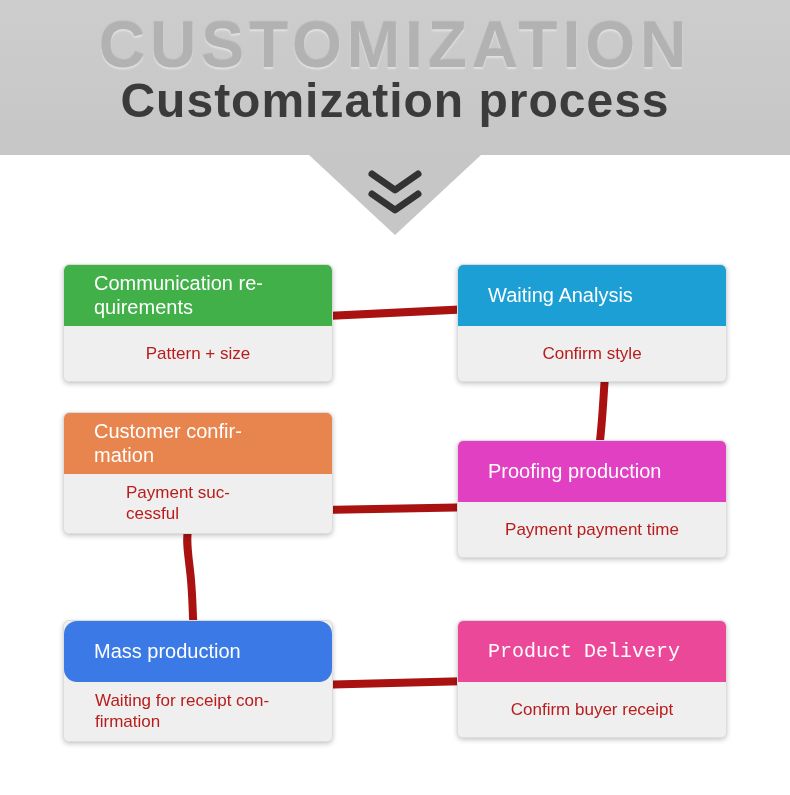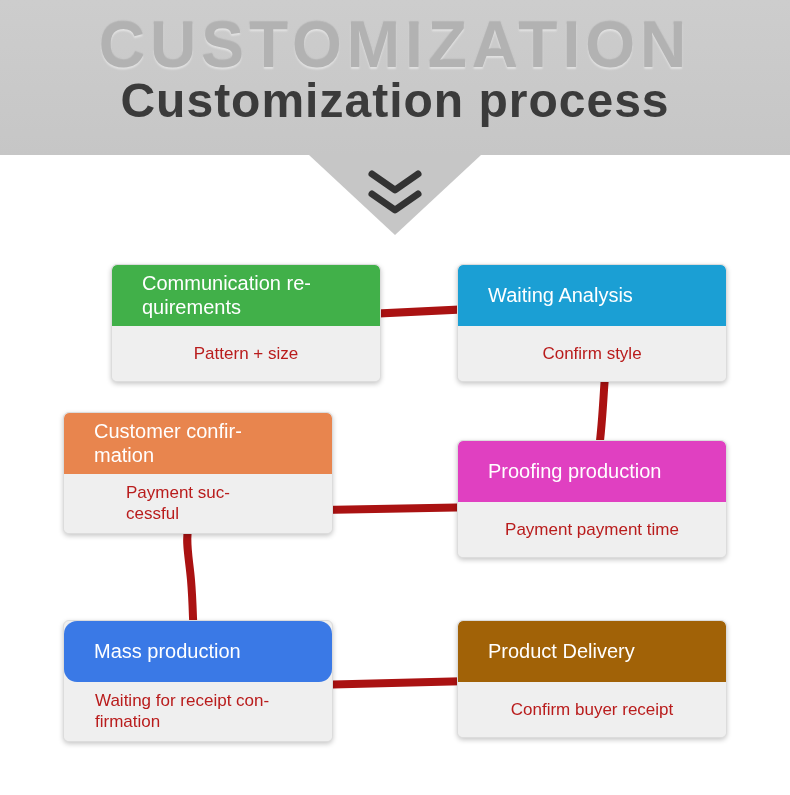--- a/index.html
+++ b/index.html
@@ -123,21 +123,21 @@
     justify-content: flex-start;
     text-align: left;
     padding-left: 62px;
   }
   .card-body.body-left {
     justify-content: flex-start;
     text-align: left;
     padding-left: 31px;
   }
 
-  .pos-1 { left: 63px;  top: 264px; margin-left: 48px; }
+  .pos-1 { left: 63px;  top: 264px; }
   .pos-2 { left: 457px; top: 264px; }
   .pos-3 { left: 63px;  top: 412px; }
   .pos-4 { left: 457px; top: 440px; }
   .pos-5 { left: 63px;  top: 620px; }
   .pos-6 { left: 457px; top: 620px; }
 </style>
 </head>
 <body>
 
 <div class="page">
@@ -189,17 +189,17 @@
     <div class="card-body">Payment payment time</div>
   </div>
 
   <div class="card pos-5">
     <div class="card-header" style="background-color: rgb(58, 121, 230); border-radius: 13px;">Mass production</div>
     <div class="card-body body-left">Waiting for receipt con-
 firmation</div>
   </div>
 
   <div class="card pos-6">
-    <div class="card-header" style="background-color: #a16207;">Product Delivery</div>
+    <div class="card-header" style="background-color: #ec4899; font-family: Liberation Mono, monospace;">Product Delivery</div>
     <div class="card-body">Confirm buyer receipt</div>
   </div>
 
 </div>
 
 </body></html>

